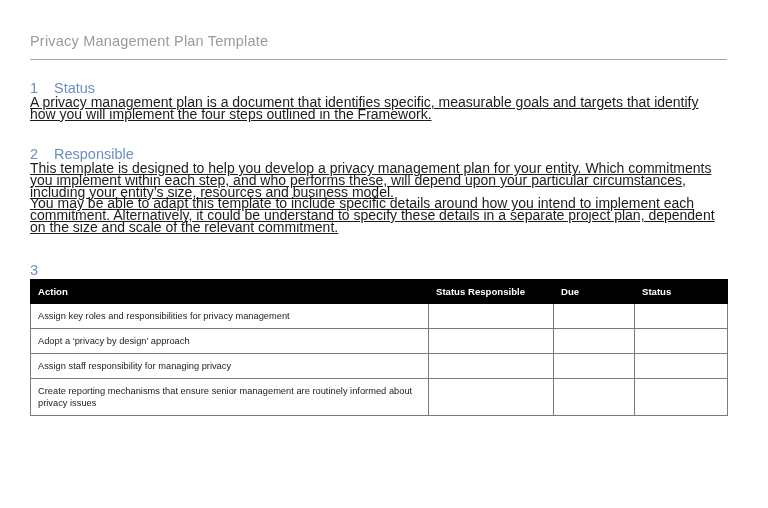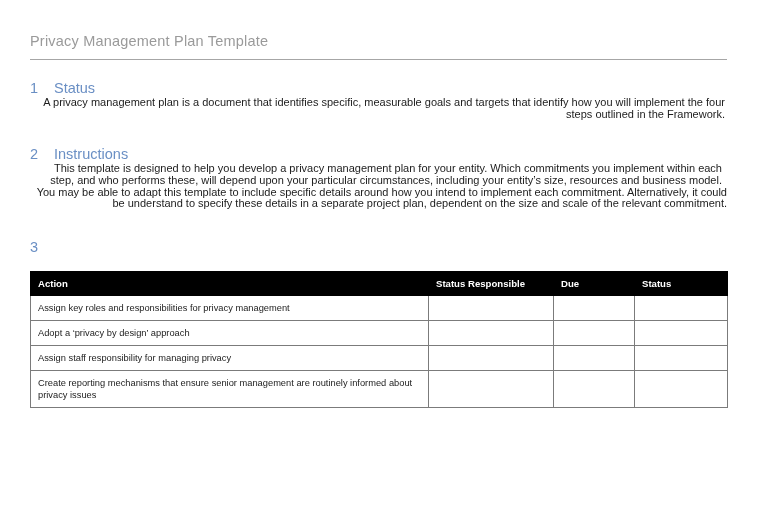--- a/index.html
+++ b/index.html
@@ -71,36 +71,37 @@
   .heading .htext {
     display: inline-block;
   }
 
   .h-purpose      { margin-top: 20px; }
   .h-instructions { margin-top: 26px; }
   .h-embed        { margin-top: 29px; }
 
   
   p.body {
-    font-size: 11px;
+    font-size: 14px;
     line-height: 11.7px;
     color: #1c1c1c;
     margin: 0;
-    text-align: right;
+    text-align: left;
+    text-decoration: underline;
   }
   .p-purpose       { margin-top: 12px; width: 695px; }
   .p-instr-1       { margin-top: 12px; width: 692px; }
   .p-instr-2       { margin-top: 8px;  width: 697px; }
 
   
   table.plan {
     border-collapse: collapse;
     table-layout: fixed;
     width: 697px;
-    margin-top: 15px;
+    margin-top: 0;
     font-size: 9.3px;
   }
   table.plan col.c-action  { width: 398px; }
   table.plan col.c-person  { width: 125px; }
   table.plan col.c-due     { width: 81px;  }
   table.plan col.c-status  { width: 93px;  }
 
   table.plan thead th {
     background: #000000;
     color: #ffffff;
@@ -137,21 +138,21 @@
     <hr class="title-rule">
 
     <div class="heading h-purpose">
       <span class="num">1</span>
       <span class="htext">Status</span>
     </div>
     <p class="body p-purpose">A privacy management plan is a document that identifies specific, measurable goals and targets that identify how you will implement the four steps outlined in the Framework.</p>
 
     <div class="heading h-instructions">
       <span class="num">2</span>
-      <span class="htext">Instructions</span>
+      <span class="htext">Responsible</span>
     </div>
     <p class="body p-instr-1">This template is designed to help you develop a privacy management plan for your entity. Which commitments you implement within each step, and who performs these, will depend upon your particular circumstances, including your entity’s size, resources and business model.</p>
     <p class="body p-instr-2">You may be able to adapt this template to include specific details around how you intend to implement each commitment. Alternatively, it could be understand to specify these details in a separate project plan, dependent on the size and scale of the relevant commitment.</p>
 
     <div class="heading h-embed">
       <span class="num">3</span>
     </div>
 
     <table class="plan">
       <colgroup>

